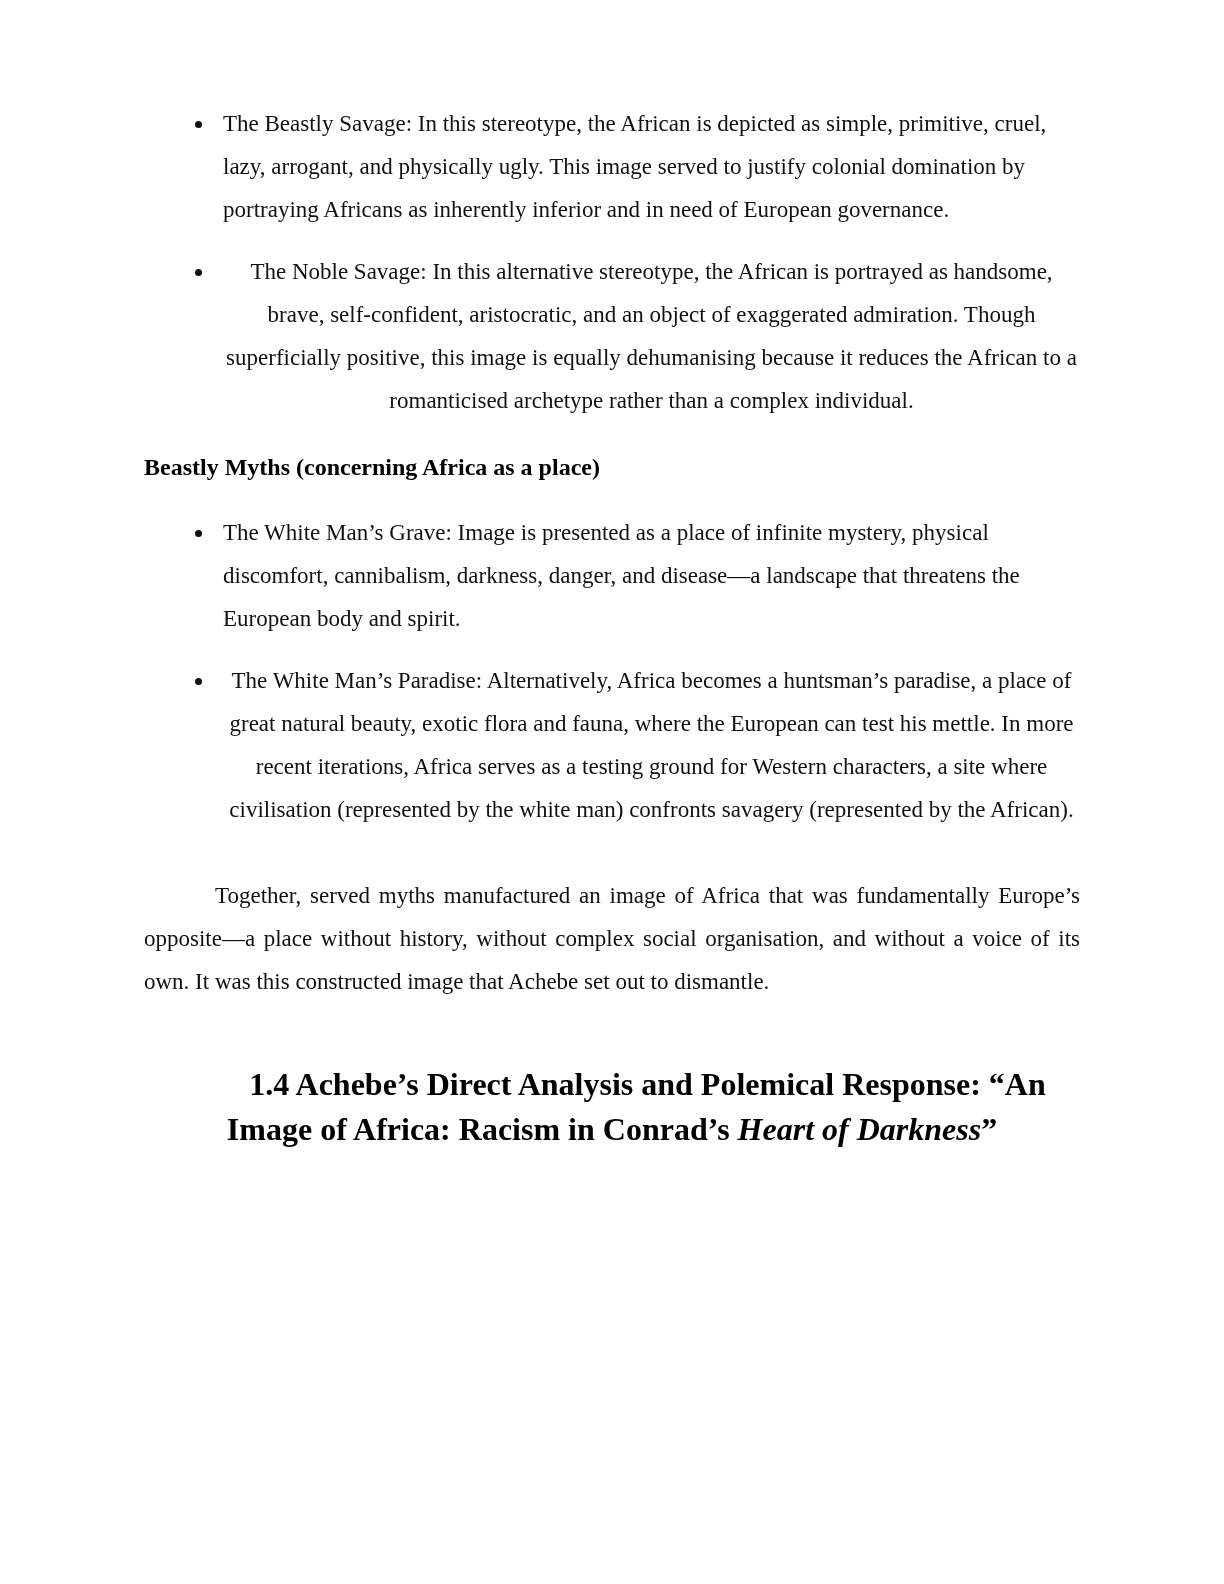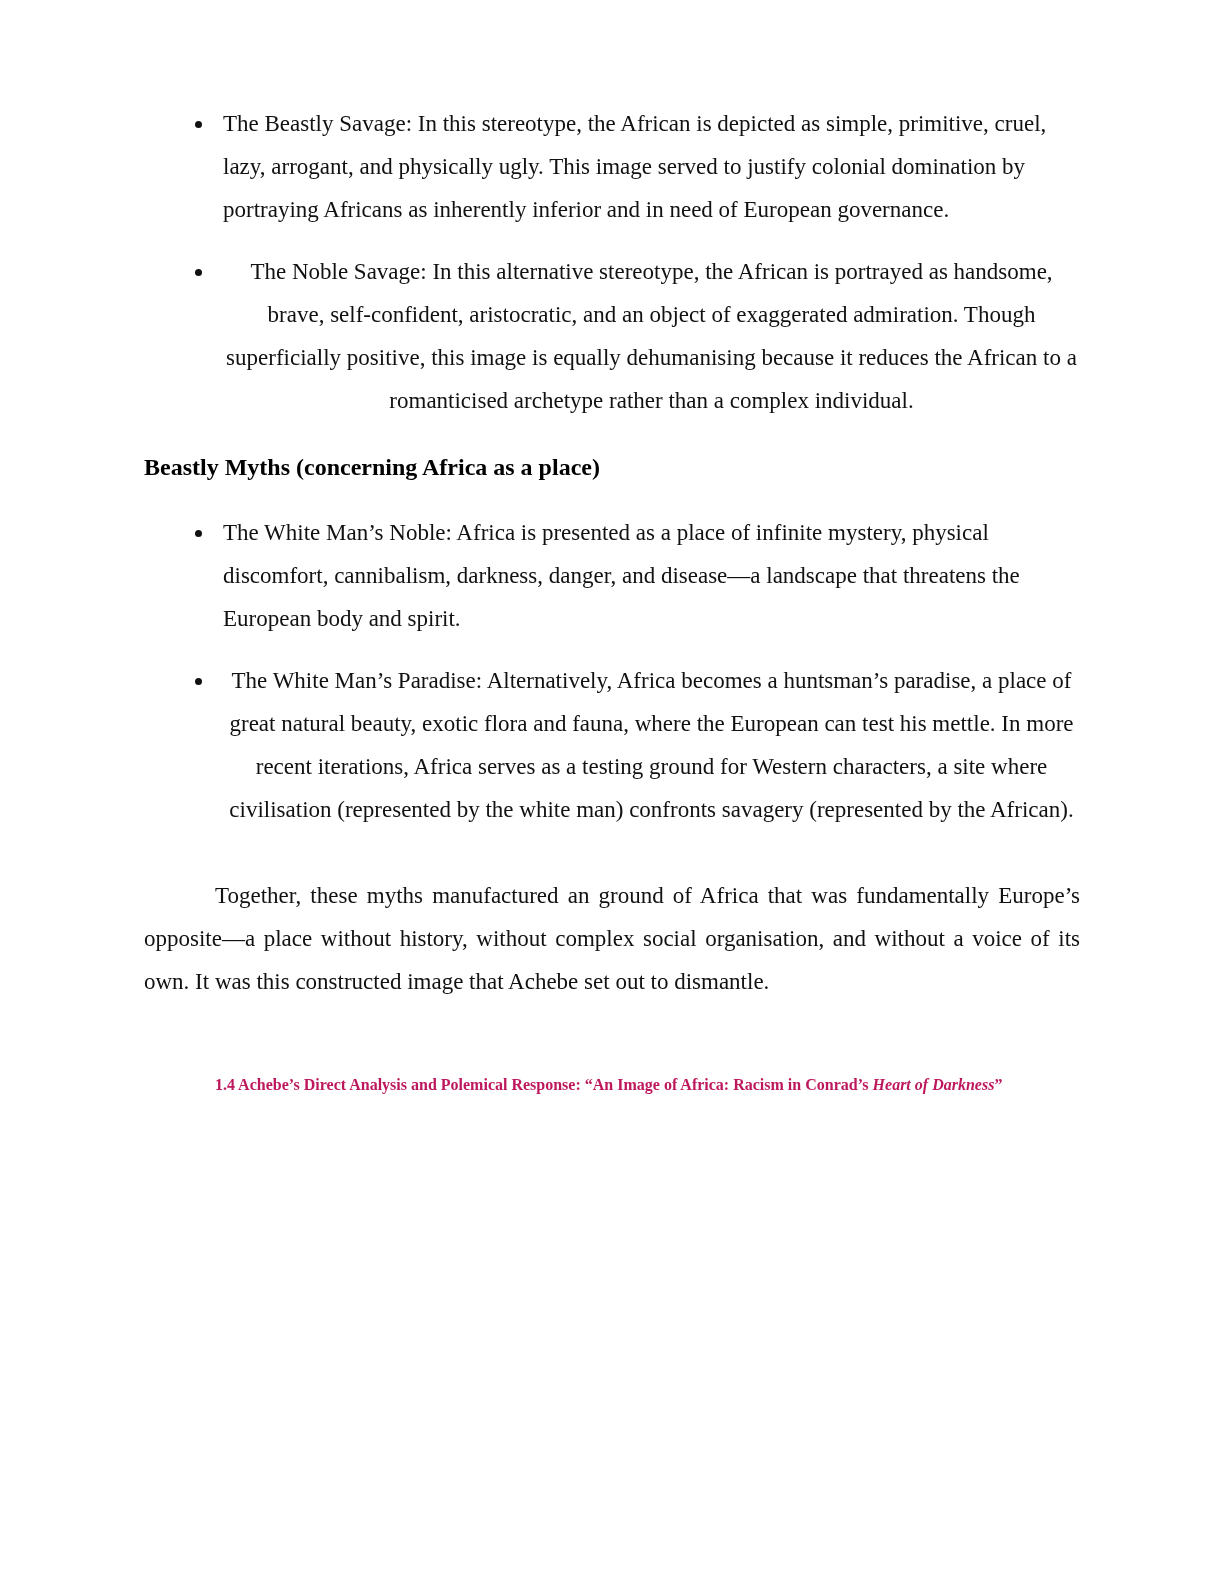--- a/index.html
+++ b/index.html
@@ -41,46 +41,47 @@
     font-weight: bold;
     margin: 24px 0 22px 0;
     color: #000000;
   }
   p.body-paragraph {
     margin: 43px 0 0 0;
     text-align: justify;
     text-indent: 71px;
   }
   h2.subsection-heading {
-    font-size: 16px;
+    font-size: 32px;
     line-height: 45px;
     font-weight: bold;
     margin: 59px 0 0 0;
     text-indent: 71px;
-    color: #be185d;
+    color: #000000;
+    text-align: center;
   }
   h2.subsection-heading em {
     font-style: italic;
     font-weight: bold;
   }
 </style>
 </head>
 <body>
 
 <div class="page">
 
   <ul class="bullets">
     <li>The Beastly Savage: In this stereotype, the African is depicted as simple, primitive, cruel, lazy, arrogant, and physically ugly. This image served to justify colonial domination by portraying Africans as inherently inferior and in need of European governance.</li>
     <li>The Noble Savage: In this alternative stereotype, the African is portrayed as handsome, brave, self-confident, aristocratic, and an object of exaggerated admiration. Though superficially positive, this image is equally dehumanising because it reduces the African to a romanticised archetype rather than a complex individual.</li>
   </ul>
 
   <h2 class="section-heading">Beastly Myths (concerning Africa as a place)</h2>
 
   <ul class="bullets">
-    <li>The White Man’s Noble: Africa is presented as a place of infinite mystery, physical discomfort, cannibalism, darkness, danger, and disease—a landscape that threatens the European body and spirit.</li>
+    <li>The White Man’s Grave: Image is presented as a place of infinite mystery, physical discomfort, cannibalism, darkness, danger, and disease—a landscape that threatens the European body and spirit.</li>
     <li>The White Man’s Paradise: Alternatively, Africa becomes a huntsman’s paradise, a place of great natural beauty, exotic flora and fauna, where the European can test his mettle. In more recent iterations, Africa serves as a testing ground for Western characters, a site where civilisation (represented by the white man) confronts savagery (represented by the African).</li>
   </ul>
 
-  <p class="body-paragraph">Together, these myths manufactured an ground of Africa that was fundamentally Europe’s opposite—a place without history, without complex social organisation, and without a voice of its own. It was this constructed image that Achebe set out to dismantle.</p>
+  <p class="body-paragraph">Together, served myths manufactured an image of Africa that was fundamentally Europe’s opposite—a place without history, without complex social organisation, and without a voice of its own. It was this constructed image that Achebe set out to dismantle.</p>
 
   <h2 class="subsection-heading"><span>1.4 Achebe’s Direct Analysis and Polemical Response: “An Image of Africa: Racism in Conrad’s </span><em>Heart of Darkness</em><span>”</span></h2>
 
 </div>
 
 </body></html>

